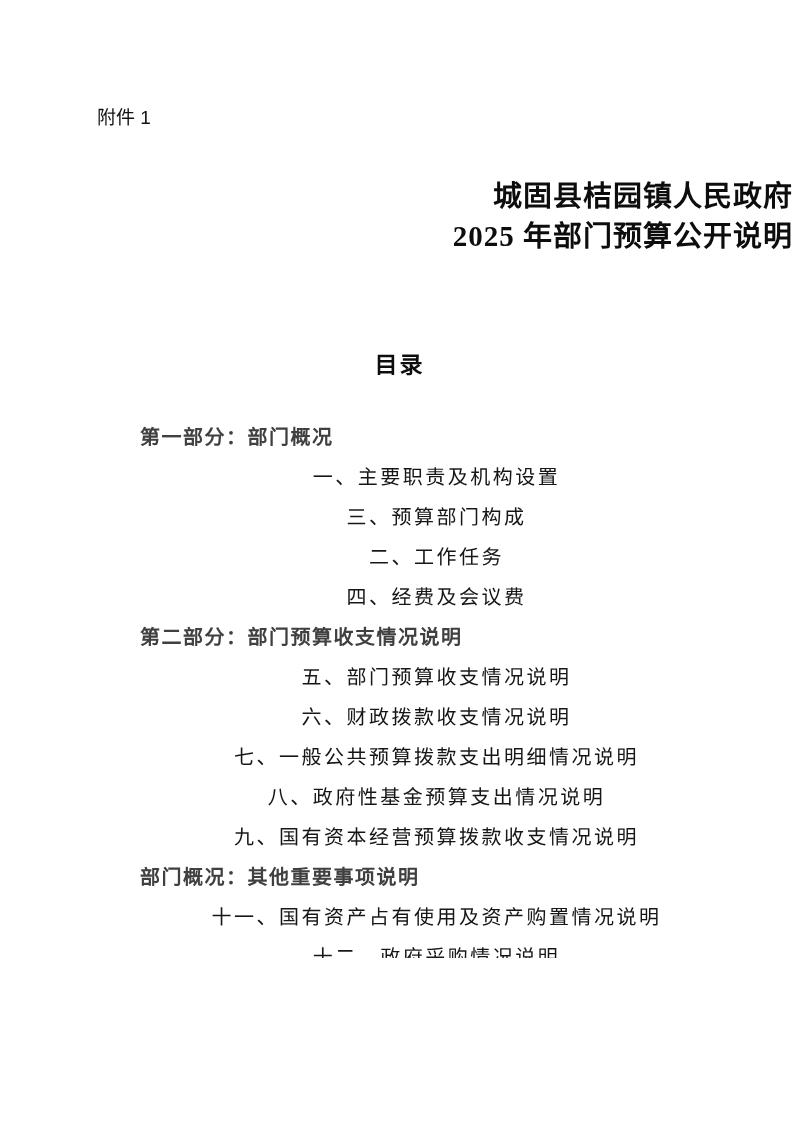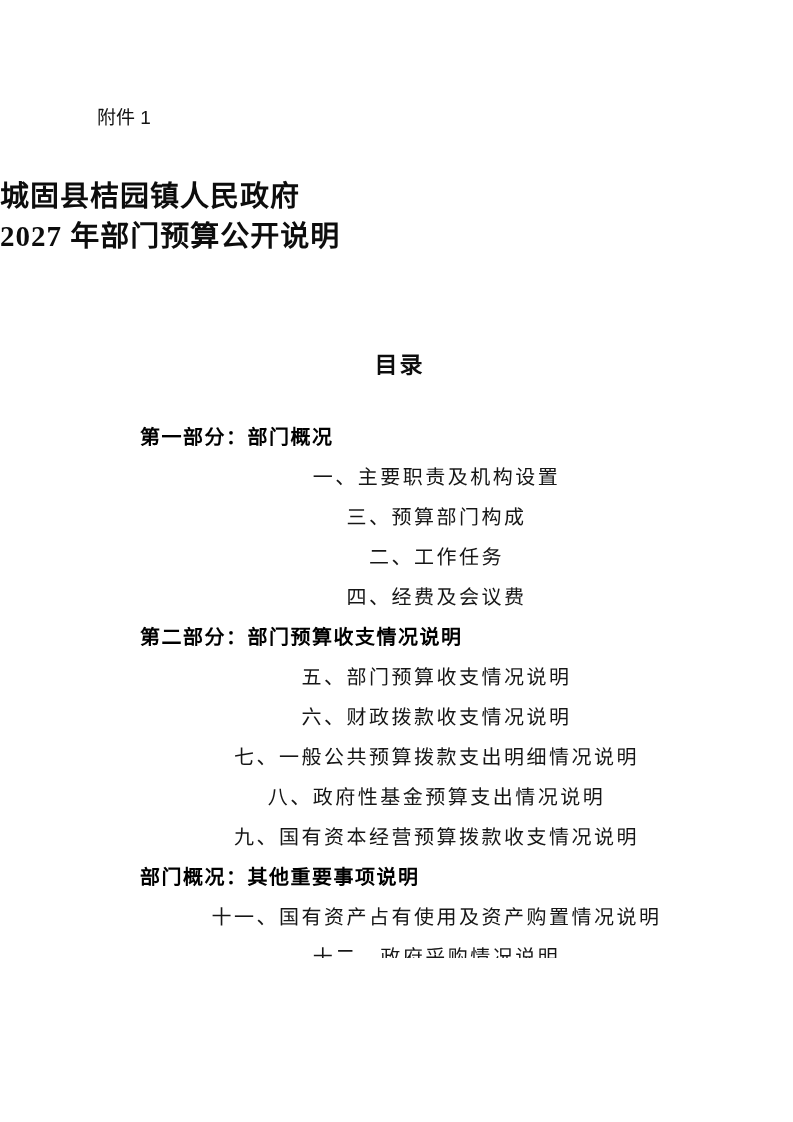--- a/index.html
+++ b/index.html
@@ -22,21 +22,21 @@
     top: 102px;
     font-size: 19px;
     font-family: "Liberation Sans", sans-serif;
     color: #131313;
   }
   .doc-title {
     position: absolute;
     top: 176px;
     left: 0;
     width: 100%;
-    text-align: left;
+    text-align: right;
     font-weight: bold;
     font-size: 29px;
     line-height: 40px;
     letter-spacing: 1px;
     font-family: "Liberation Serif", serif;
     color: #0d0d0d;
     margin: 0;
   }
   .toc-heading {
     position: absolute;
@@ -61,38 +61,38 @@
     height: 40px;
     line-height: 40px;
     font-size: 20px;
     white-space: nowrap;
     color: #161616;
   }
   .toc-section {
     font-weight: bold;
     font-family: Liberation Sans, sans-serif;
     letter-spacing: 1.5px;
-    color: #000000;
+    color: #404040;
   }
   .toc-item {
     font-family: "Liberation Serif", serif;
     letter-spacing: 2.5px;
     text-align: center;
   }
 </style>
 </head>
 <body>
 
 <div class="page">
 
   <div class="attachment">附件 1</div>
 
   <h1 class="doc-title">
     <span style="display:block">城固县桔园镇人民政府</span>
-    <span style="display:block">2027 年部门预算公开说明</span>
+    <span style="display:block">2025 年部门预算公开说明</span>
   </h1>
 
   <h2 class="toc-heading">目录</h2>
 
   <div class="toc">
     <div class="toc-line toc-section">第一部分：部门概况</div>
     <div class="toc-line toc-item">一、主要职责及机构设置</div>
     <div class="toc-line toc-item">三、预算部门构成</div>
     <div class="toc-line toc-item">二、工作任务</div>
     <div class="toc-line toc-item">四、经费及会议费</div>

